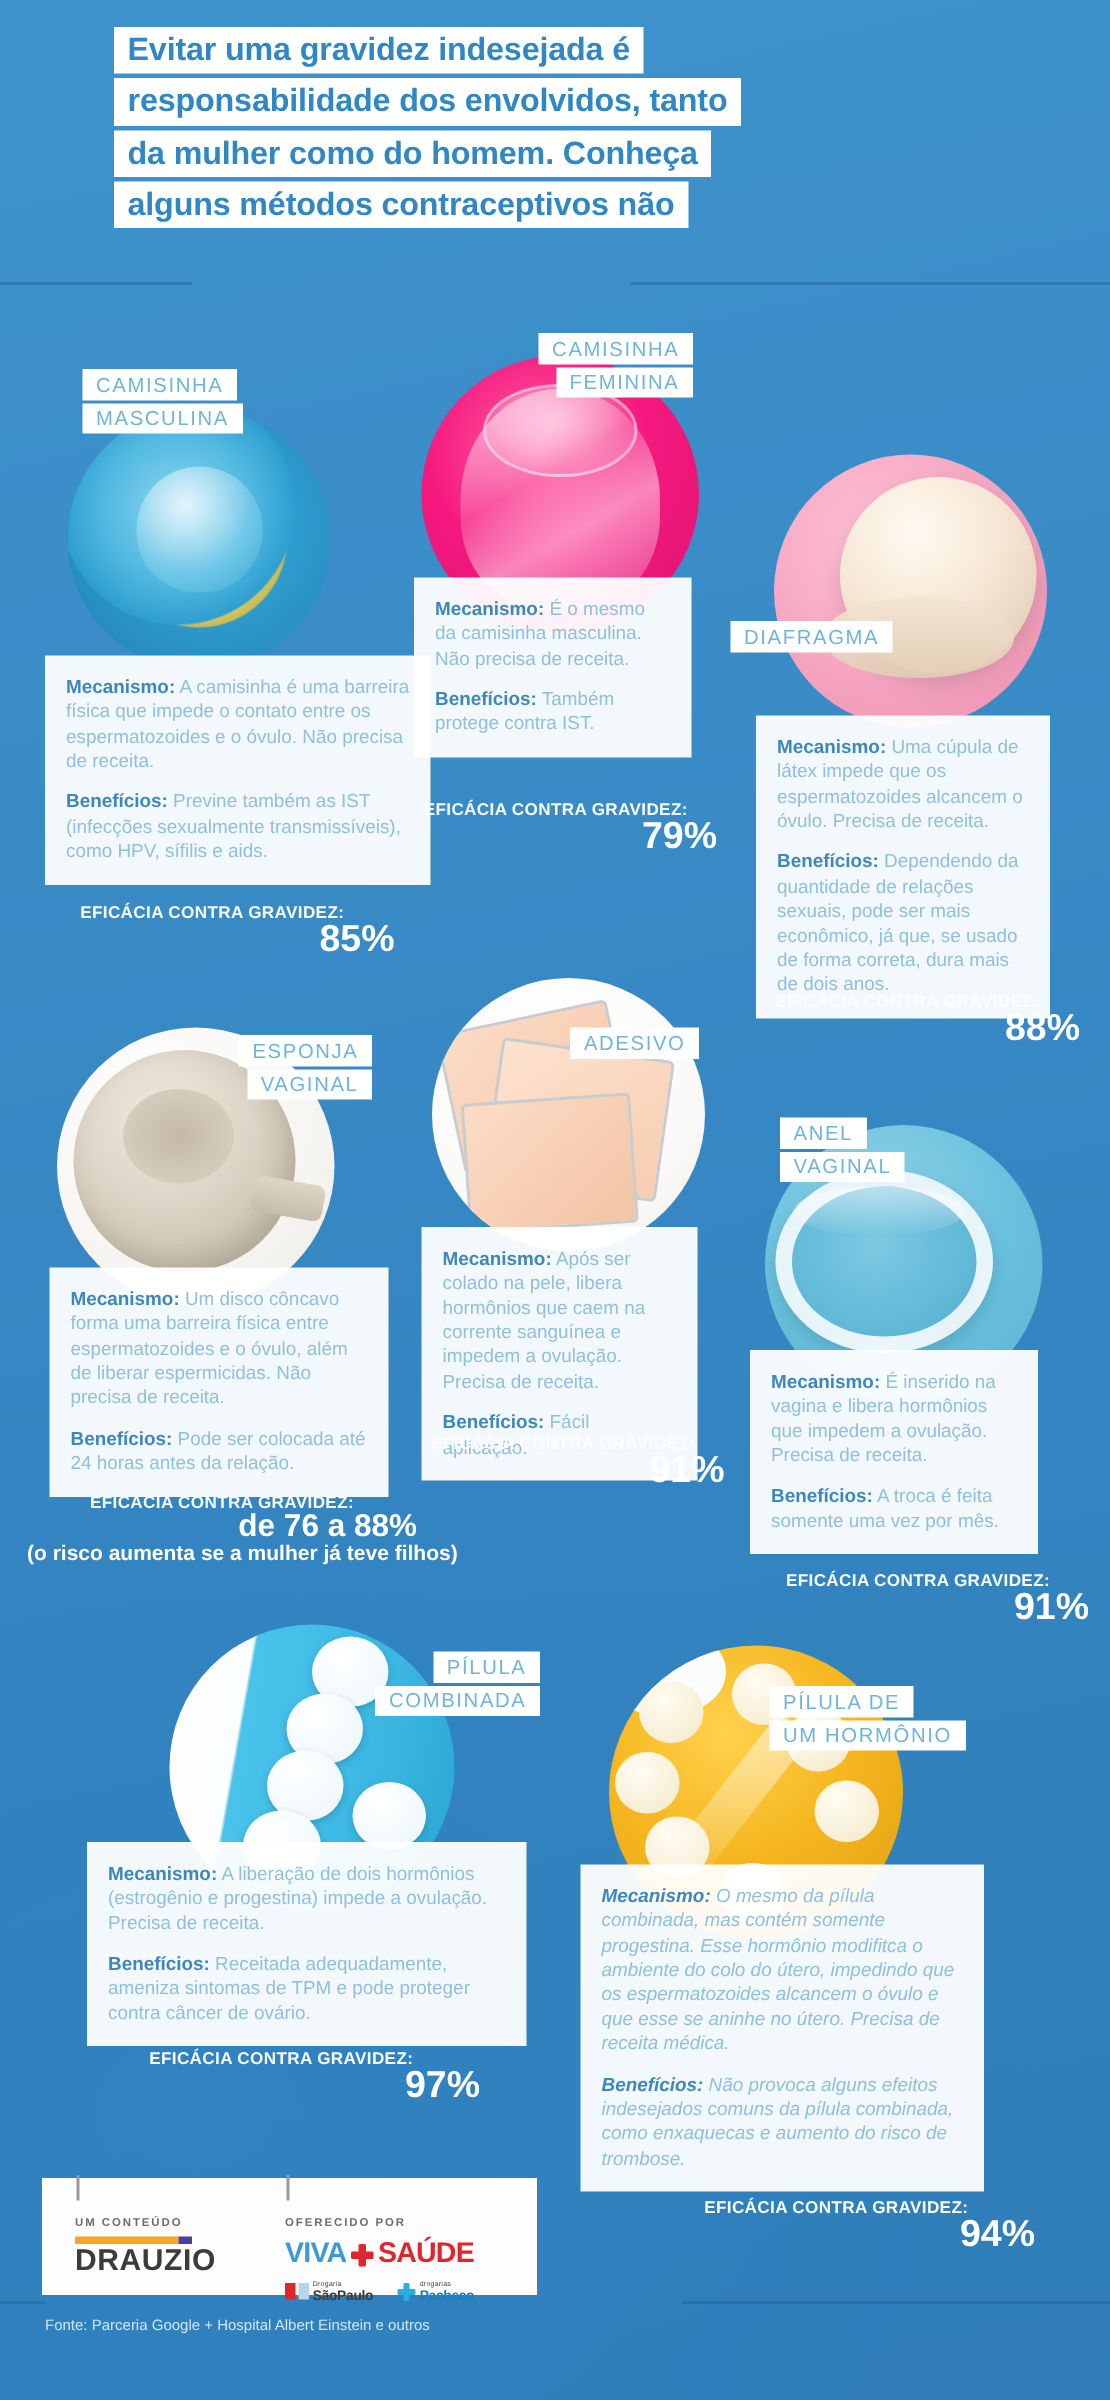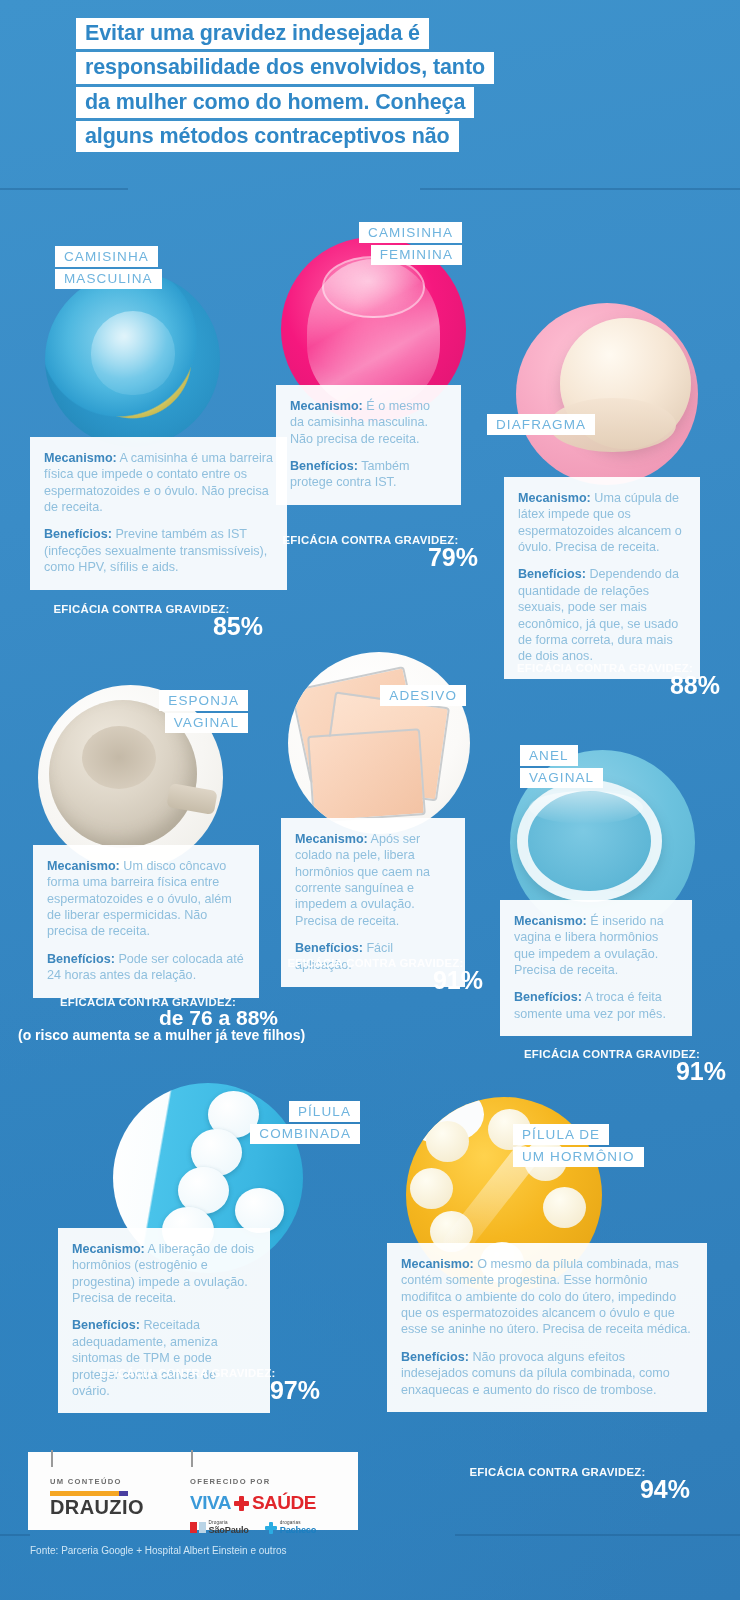--- a/index.html
+++ b/index.html
@@ -390,21 +390,21 @@
                 background: radial-gradient(circle at 38% 30%, #ffffff, #eaf6fb); box-shadow:0 2px 5px rgba(20,80,110,.3);"></div>
     <div style="position:absolute; left:64%; top:55%; width:26%; height:24%; border-radius:50%;
                 background: radial-gradient(circle at 38% 30%, #ffffff, #eaf6fb); box-shadow:0 2px 5px rgba(20,80,110,.3);"></div>
   </div>
 
   <div class="chip-wrap" style="left:240px; top:1101px; width:120px;">
     <div class="chip right">PÍLULA</div>
     <div class="chip right">COMBINADA</div>
   </div>
 
-  <div class="panel" style="left:58px; top:1228px; width:212px;">
+  <div class="panel" style="left:58px; top:1228px; width:293px;">
     <p>
       <b>Mecanismo:</b><span> A liberação de dois hormônios (estrogênio e progestina) impede a ovulação. Precisa de receita.</span>
     </p>
     <p>
       <b>Benefícios:</b><span> Receitada adequadamente, ameniza sintomas de TPM e pode proteger contra câncer de ovário.</span>
     </p>
   </div>
 
   <div class="efficacy" style="left:55px; top:1367px; width:265px;">
     <div class="lbl">EFICÁCIA CONTRA GRAVIDEZ:</div>
@@ -432,21 +432,21 @@
     <div style="position:absolute; left:22%; top:26%; width:62%; height:52%;
                 background: linear-gradient(150deg, rgba(255,255,255,.55), rgba(255,255,255,.05));
                 transform: rotate(38deg); border-radius:8px; width:14%; height:66%; left:36%; top:20%;"></div>
   </div>
 
   <div class="chip-wrap" style="left:513px; top:1124px;">
     <div class="chip">PÍLULA DE</div>
     <div class="chip">UM HORMÔNIO</div>
   </div>
 
-  <div class="panel" style="left:387px; top:1243px; width:320px;">
+  <div class="panel" style="left:387px; top:1243px; width:269px;font-style:italic;">
     <p>
       <b>Mecanismo:</b><span> O mesmo da pílula combinada, mas contém somente progestina. Esse hormônio modifitca o ambiente do colo do útero, impedindo que os espermatozoides alcancem o óvulo e que esse se aninhe no útero. Precisa de receita médica.</span>
     </p>
     <p>
       <b>Benefícios:</b><span> Não provoca alguns efeitos indesejados comuns da pílula combinada, como enxaquecas e aumento do risco de trombose.</span>
     </p>
   </div>
 
   <div class="efficacy" style="left:425px; top:1466px; width:265px;">
     <div class="lbl">EFICÁCIA CONTRA GRAVIDEZ:</div>

